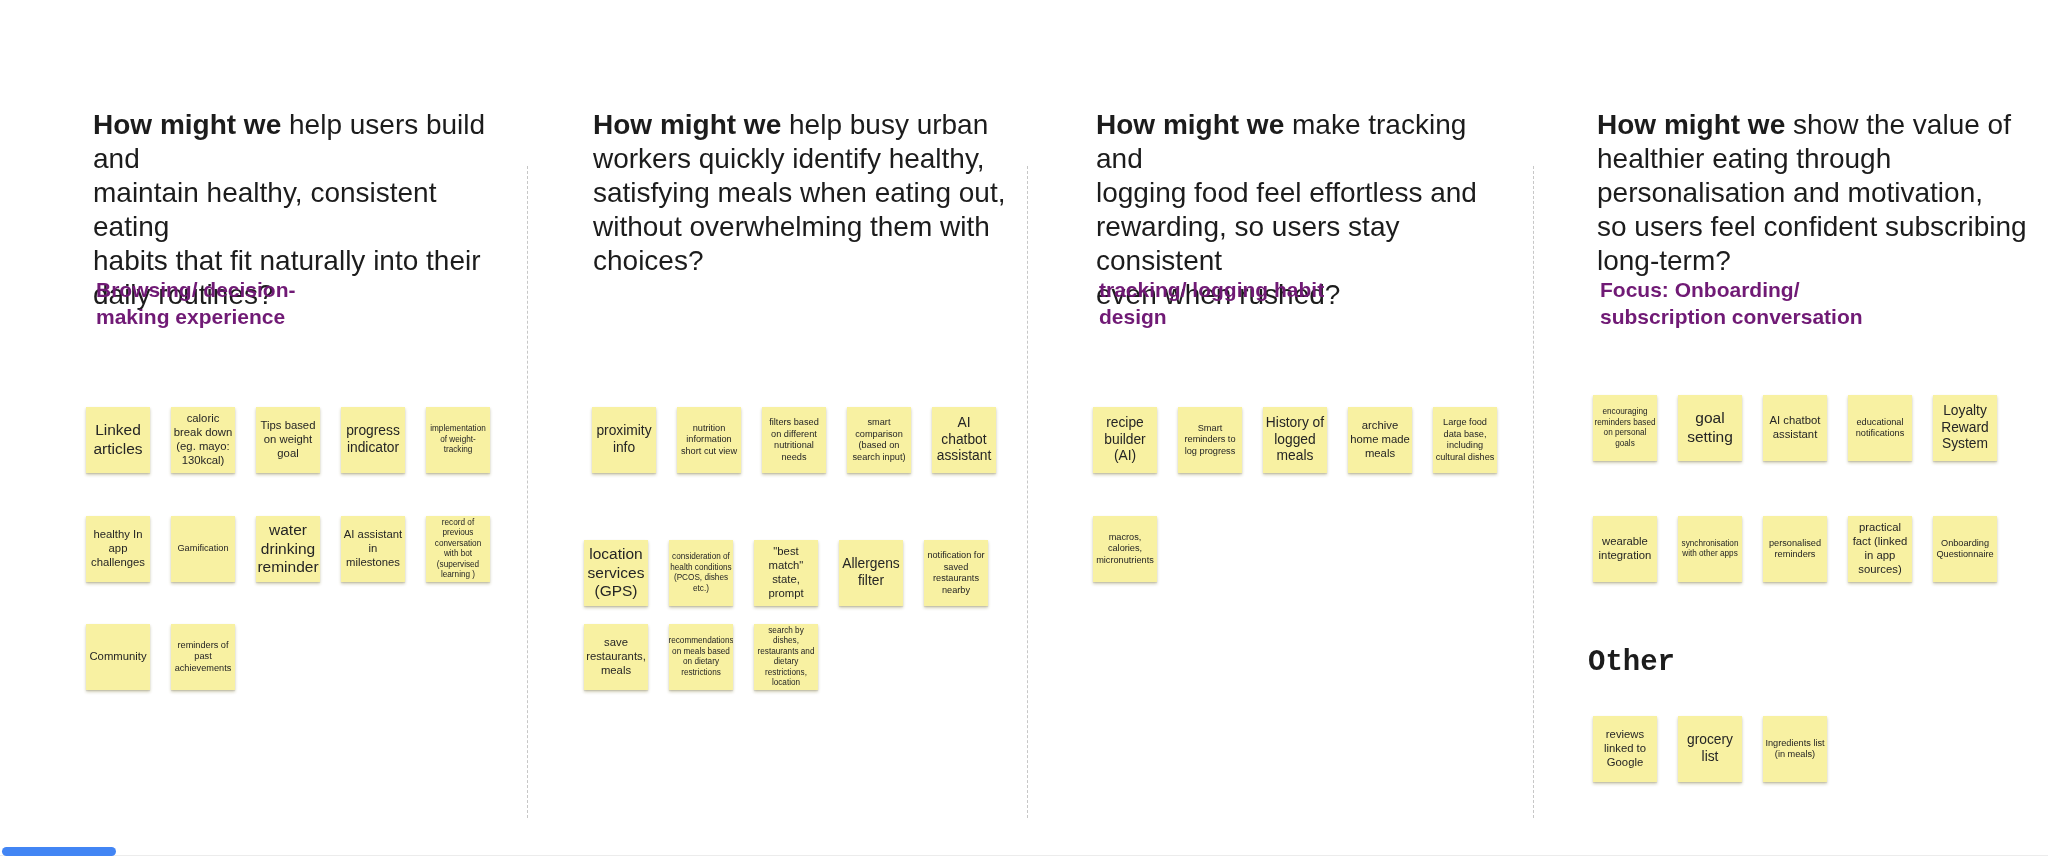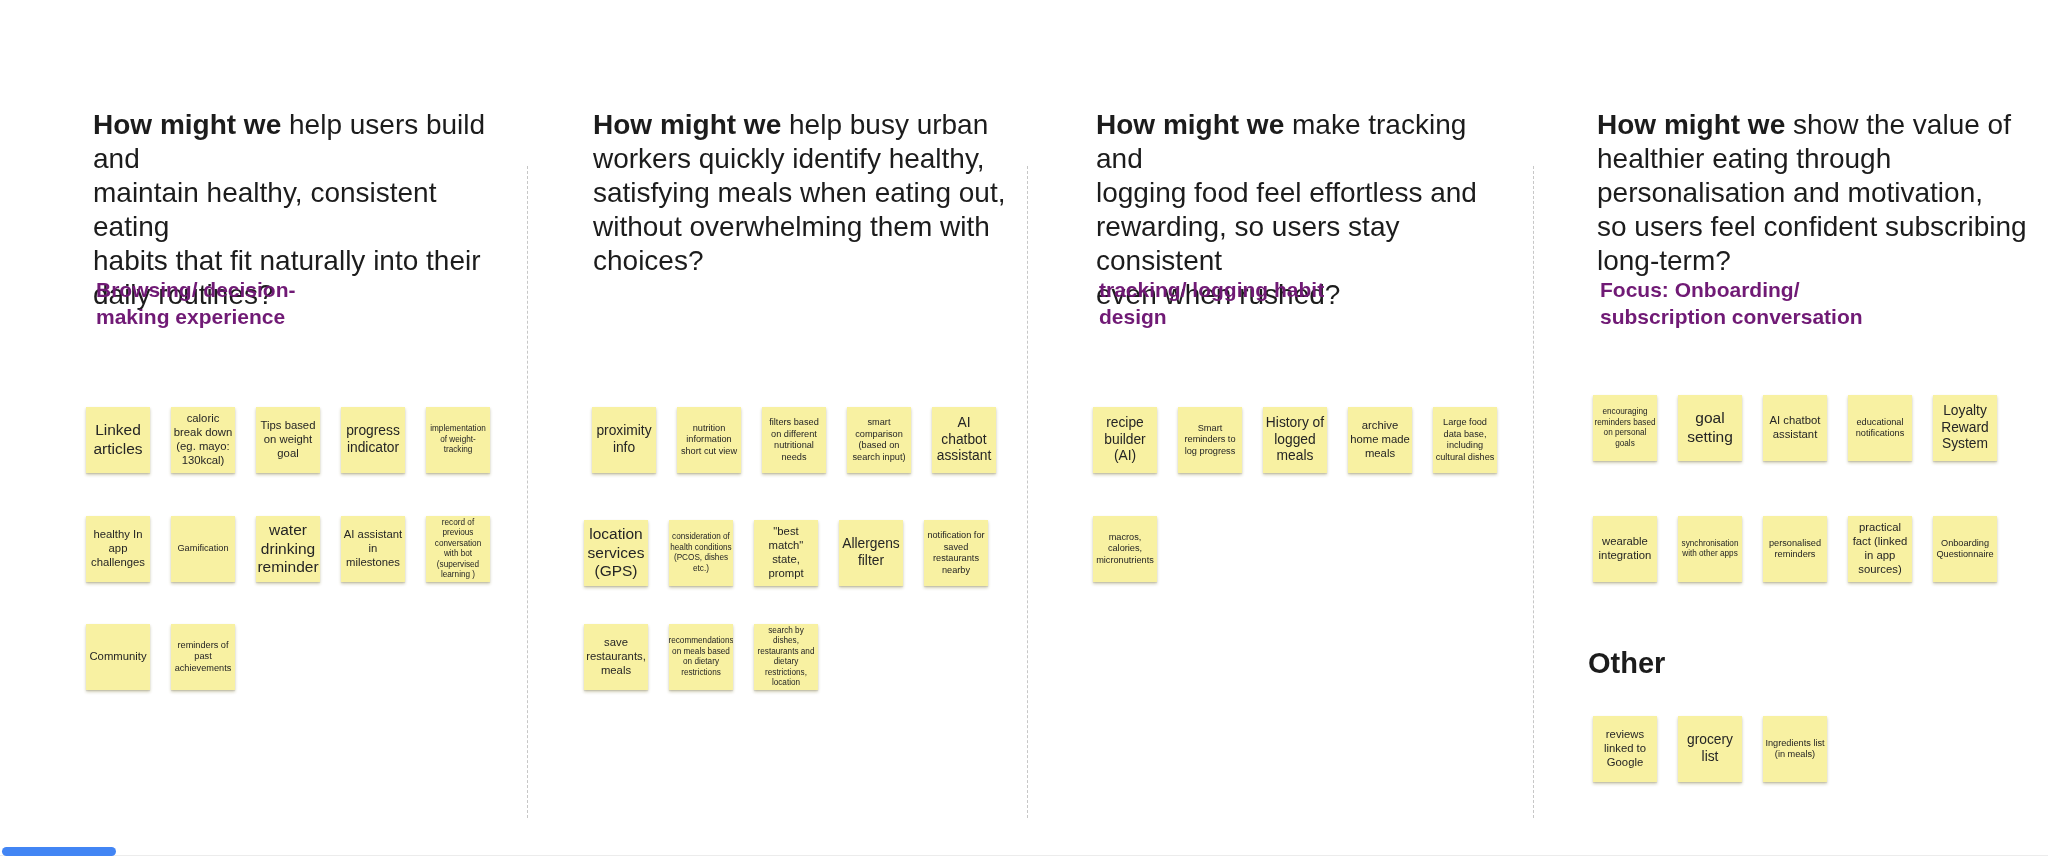--- a/index.html
+++ b/index.html
@@ -13,21 +13,21 @@
   .col3{left:1588px;width:445px;}
 
   .hmw{position:absolute;top:74px;left:9px;width:100%;
        font-size:28px;line-height:34px;color:#1c1c1c;white-space:pre-line;}
   .hmw .b{font-weight:700;}
 
   .focus{position:absolute;top:276px;left:12px;width:100%;
          font-size:21px;line-height:27px;font-weight:700;color:#701a75;white-space:pre-line;}
 
   .other-title{position:absolute;top:646px;left:0;
-         font-size:29px;line-height:34px;font-weight:700;color:#1c1c1c;}
+         font-size:29px;line-height:34px;font-weight:700;color:#1c1c1c;font-family:Liberation Mono, monospace;}
 
   .note-row{position:absolute;display:flex;gap:21px;}
   .other-row{top:716px;}
   .col0 .note-row{left:2px;}
   .col1 .note-row{left:0;}
   .col2 .note-row{left:6px;}
   .col3 .note-row{left:5px;}
 
   .note{width:64px;height:66px;flex:0 0 64px;box-sizing:border-box;
         background:#F8F1A2;color:#252525;
@@ -98,21 +98,21 @@
 choices?</span>
     </div>
     <div class="notes-host">
         <div class="note-row" style="top: 407px; padding-left: 8px;">
           <div class="note lg">proximity info</div>
           <div class="note sm">nutrition information short cut view</div>
           <div class="note sm">filters based on different nutritional needs</div>
           <div class="note sm">smart comparison (based on search input)</div>
           <div class="note lg">AI chatbot assistant</div>
         </div>
-        <div class="note-row" style="top: 520px;">
+        <div class="note-row" style="top: 540px;">
           <div class="note xl">location services (GPS)</div>
           <div class="note xs">consideration of health conditions (PCOS, dishes etc.)</div>
           <div class="note md">"best match" state, prompt</div>
           <div class="note lg">Allergens filter</div>
           <div class="note sm">notification for saved restaurants nearby</div>
         </div>
         <div class="note-row" style="top: 624px;">
           <div class="note md">save restaurants, meals</div>
           <div class="note xs">recommendations on meals based on dietary restrictions</div>
           <div class="note xs">search by dishes, restaurants and dietary restrictions, location</div>

